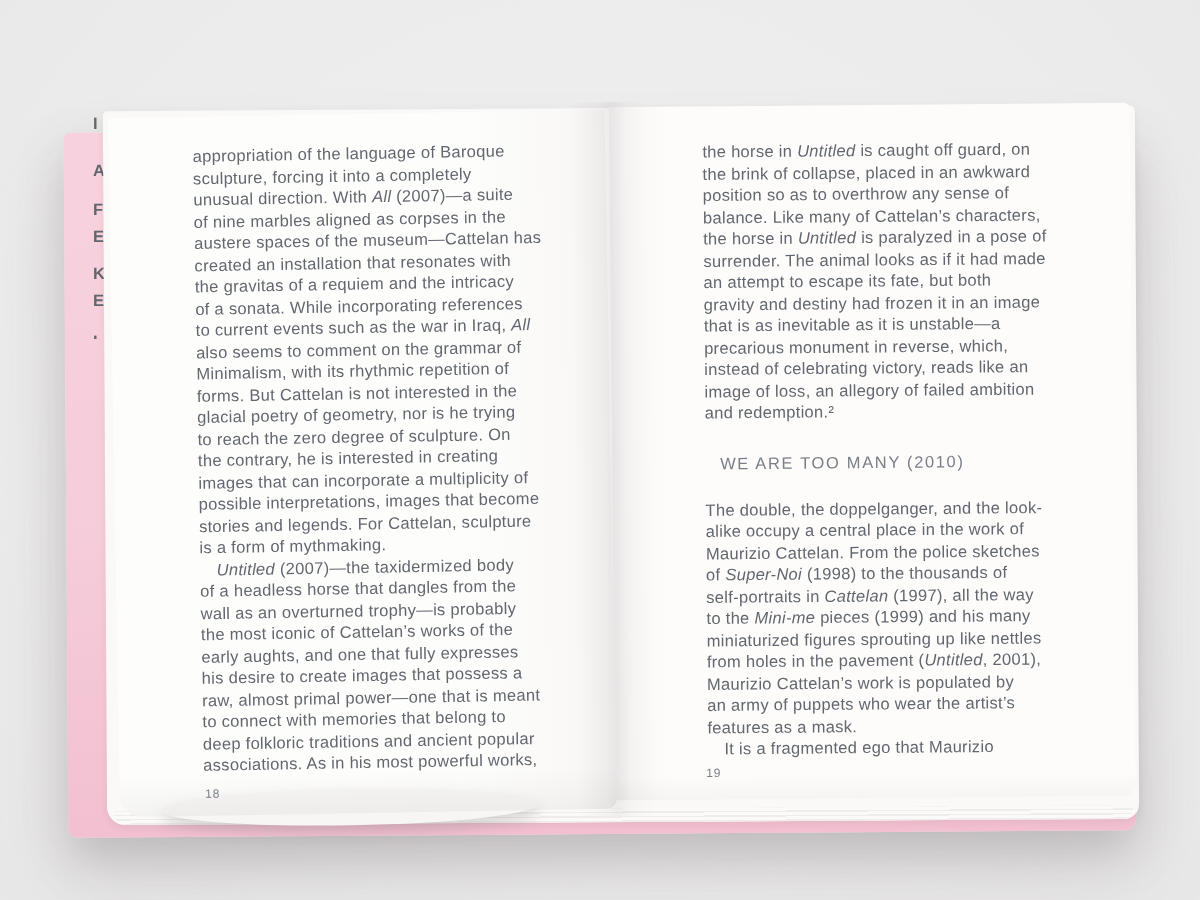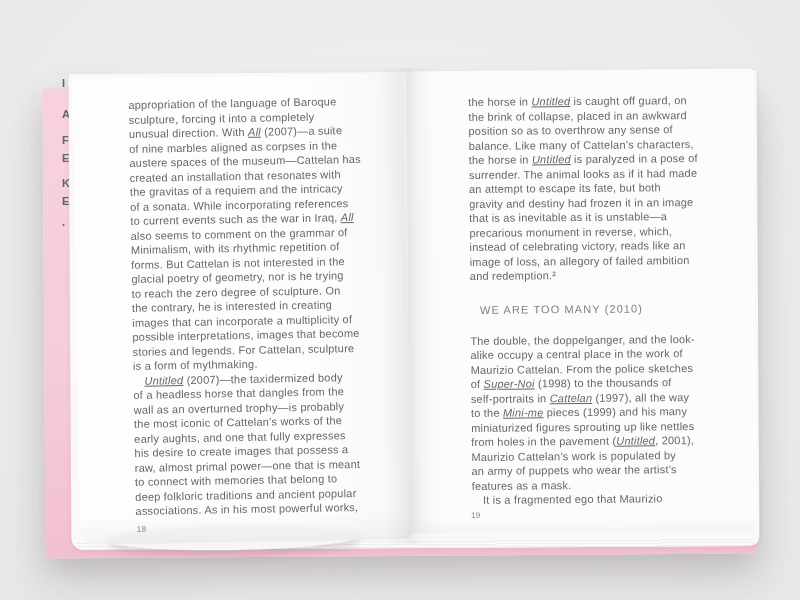--- a/index.html
+++ b/index.html
@@ -59,21 +59,21 @@
 
   .gutter{position:absolute;left:382px;top:68px;width:52px;height:476px;z-index:4;
     pointer-events:none;transform:rotate(-0.6deg);
     background:linear-gradient(to right,rgba(110,100,104,0) 0%,rgba(110,100,104,0.05) 40%,
       rgba(110,100,104,0.09) 52%,rgba(110,100,104,0.03) 70%,rgba(110,100,104,0) 100%);}
 
   
   .textcol{position:absolute;left:56px;top:20px;width:272px;}
   .tline{white-space:nowrap;font-size:11px;line-height:14.5px;letter-spacing:0.2px;
     color:var(--text,#62676f);}
-  .tline em{font-style:italic;text-decoration:underline;}
+  .tline em{font-style:italic;}
   .textcol-r{position:absolute;left:62px;top:24px;width:272px;}
   .heading{margin:20px 0 18px 10px;font-size:11px;letter-spacing:1.1px;white-space:nowrap;
     color:var(--heading,#7a7f87);}
   .pagenum{position:absolute;left:57px;top:447px;font-size:8px;letter-spacing:0.5px;
     color:var(--page-number,#7b8088);}
   .pagenum-r{left:61px;top:440px;}
 </style>
 </head>
 <body>
 

